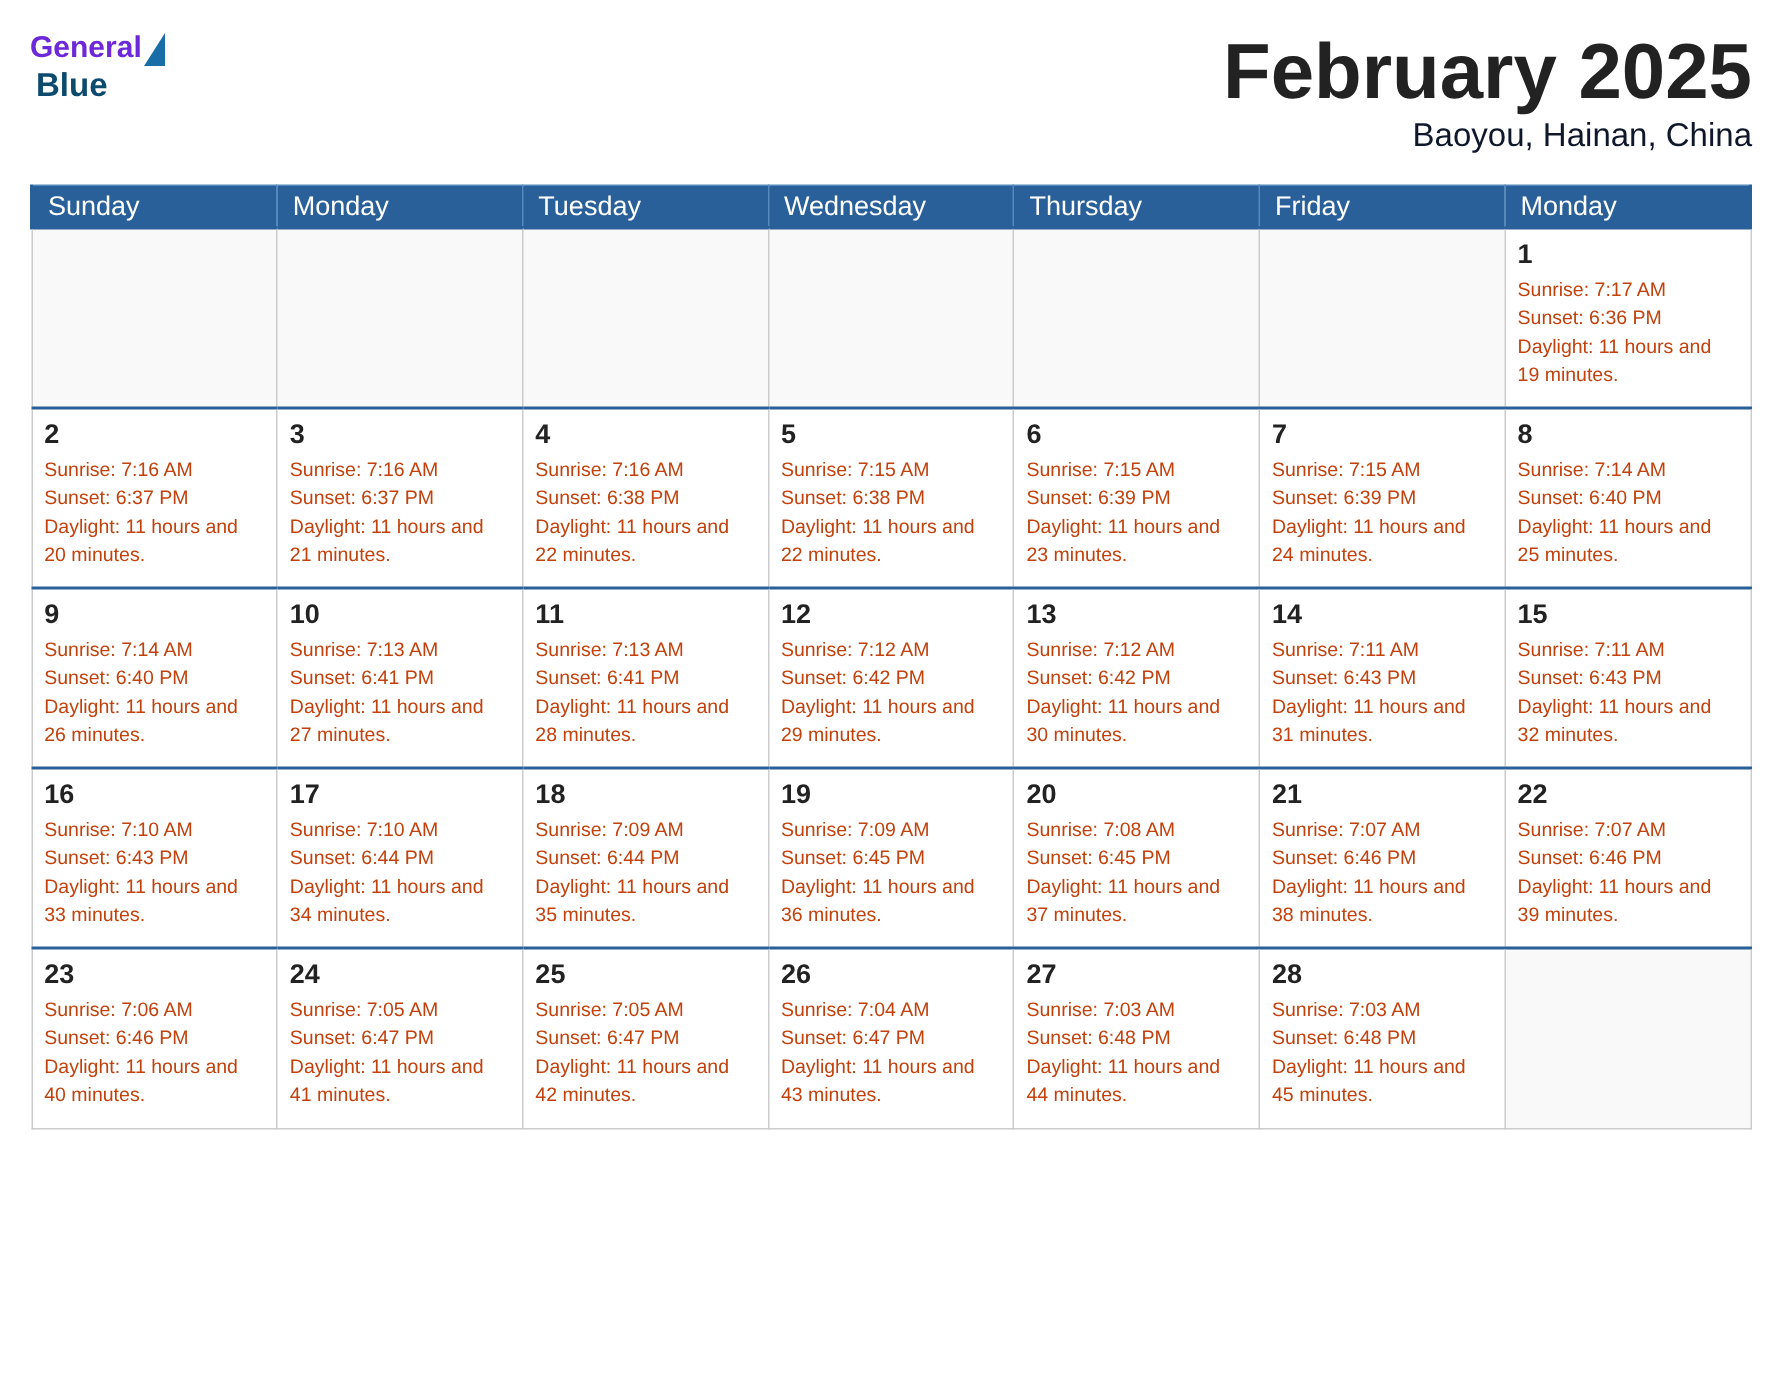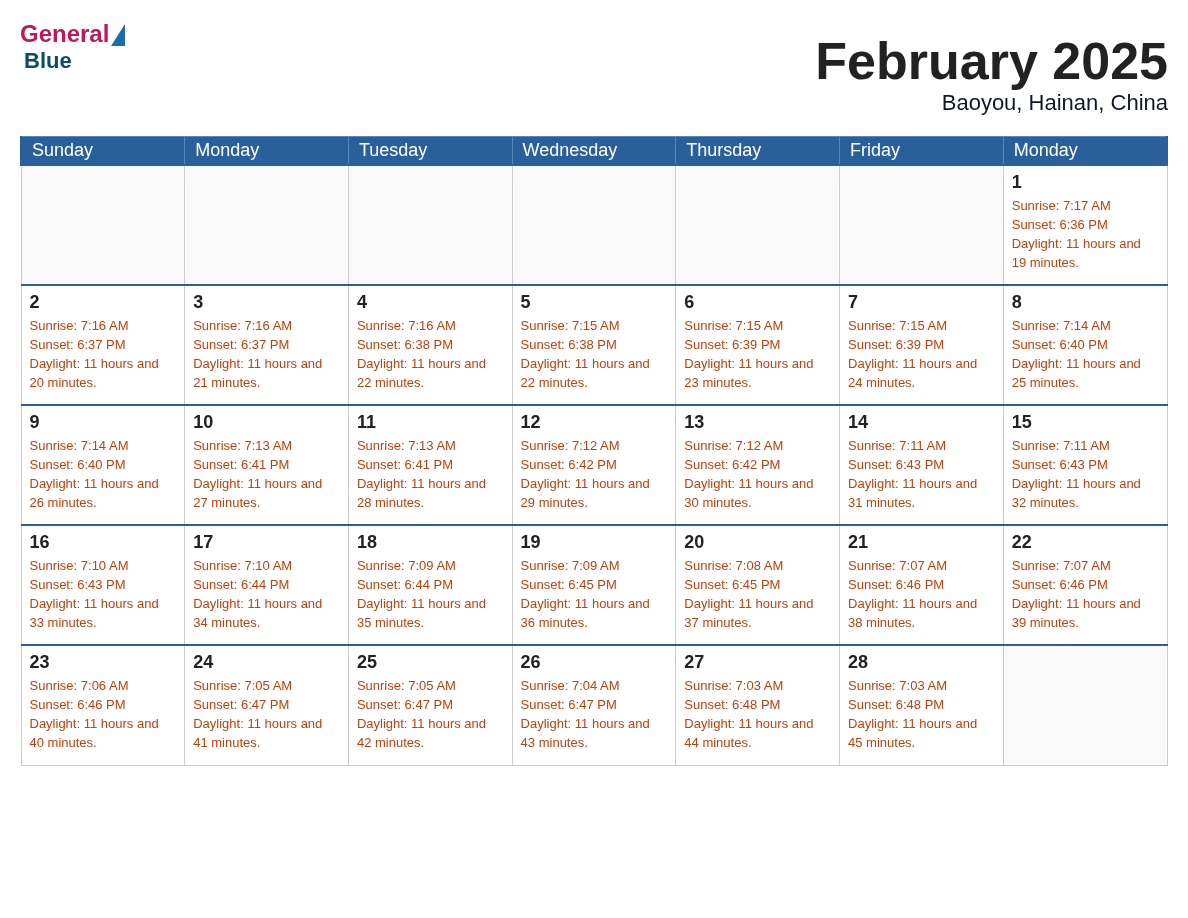--- a/index.html
+++ b/index.html
@@ -19,41 +19,40 @@
     .logo {
       display: flex;
       flex-direction: column;
       align-items: flex-start;
     }
     .logo-top {
       display: flex;
       align-items: center;
     }
     .logo-text-general {
-      font-size: 24px;
-      font-weight: bold;
-      color: #be185d;
+      font-size: 20px;
+      font-weight: bold;
+      color: #6d28d9;
     }
     .logo-triangle {
       width: 0;
       height: 0;
       border-left: 14px solid transparent;
       border-bottom: 22px solid #1a6ea8;
       margin-left: 2px;
       margin-top: 2px;
     }
     .logo-bottom {
       font-size: 22px;
       font-weight: bold;
       color: #0c4a6e;
       margin-left: 4px;
     }
     .title-block {
       text-align: right;
-      margin-top: 13px;
     }
     .month-title {
       font-size: 52px;
       font-weight: bold;
       color: #222;
       line-height: 1.1;
     }
     .location {
       font-size: 22px;
       color: #0f172a;

